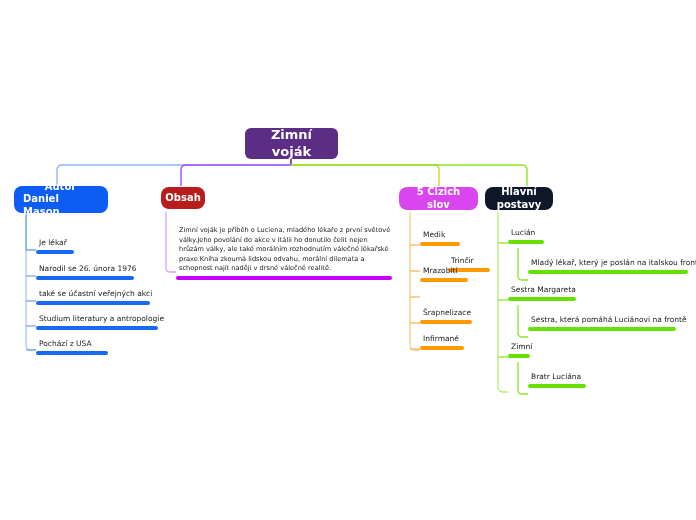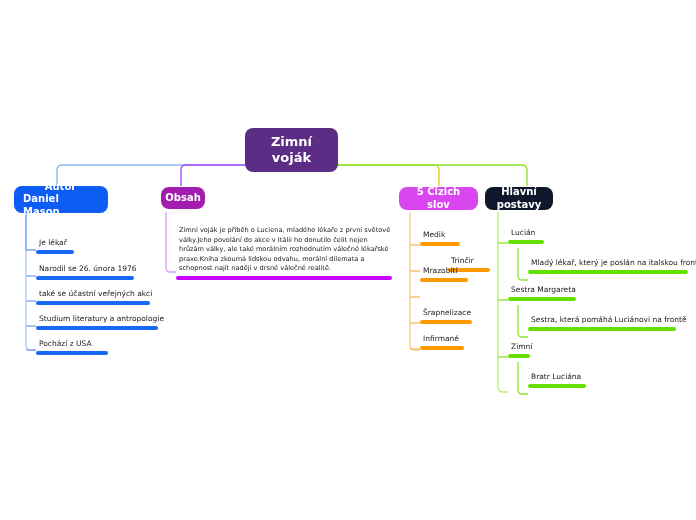--- a/index.html
+++ b/index.html
@@ -70,21 +70,21 @@
     <path d="M498,212 L498,387 Q498,392 503,392 L508,392" stroke="#b6ef70" stroke-width="1.3" fill="none"></path>
     <path d="M498,243 L508,243" stroke="#8ae52b" stroke-width="1.3" fill="none"></path>
     <path d="M498,300 L508,300" stroke="#8ae52b" stroke-width="1.3" fill="none"></path>
     <path d="M498,357 L508,357" stroke="#8ae52b" stroke-width="1.3" fill="none"></path>
 
     <path d="M518,248 L518,276 Q518,280 522,280 L528,280" stroke="#8ae52b" stroke-width="1.3" fill="none"></path>
     <path d="M518,305 L518,333 Q518,337 522,337 L528,337" stroke="#8ae52b" stroke-width="1.3" fill="none"></path>
     <path d="M518,362 L518,390 Q518,394 522,394 L528,394" stroke="#8ae52b" stroke-width="1.3" fill="none"></path>
   </svg>
 
-  <div class="node node-root" style="left:245px;top:128px;width:93px;height:44px;background:#5b2d84;">
+  <div class="node node-root" style="left:245px;top:128px;width:93px;height:31px;background:#5b2d84;border-radius:6px;">
     <span>Zimní voják</span>
   </div>
 
   <div class="node node-branch" style="left:14px;top:186px;width:94px;height:27px;background:#0d5df5;flex-direction:column;align-items:center;justify-content:center;padding-left:9px;text-align:left;">
     <span>Autor</span>
     <span>Daniel Mason</span>
   </div>
 
   <div class="leaf" style="left:36px;top:238px;">
     <div class="leaf-text">Je lékař</div>
@@ -100,21 +100,21 @@
   </div>
   <div class="leaf" style="left:36px;top:314px;">
     <div class="leaf-text">Studium literatury a antropologie</div>
     <div class="leaf-bar" style="width:122px;background:#1668f5;"></div>
   </div>
   <div class="leaf" style="left:36px;top:339px;">
     <div class="leaf-text">Pochází z USA</div>
     <div class="leaf-bar" style="width:72px;background:#1668f5;"></div>
   </div>
 
-  <div class="node node-branch" style="left:161px;top:187px;width:44px;height:22px;background:#a21caf;">
+  <div class="node node-branch" style="left:161px;top:187px;width:44px;height:22px;background:#b91c1c;">
     <span>Obsah</span>
   </div>
 
   <div class="para" style="left:176px;top:226px;">
     <div class="para-text">Zimní voják je příběh o Luciena, mladého lékaře z první světové války.Jeho povolání do akce v Itálii ho donutilo čelit nejen hrůzám války, ale také morálním rozhodnutím válečné lékařské praxe.Kniha zkoumá lidskou odvahu, morální dilemata a schopnost najít naději v drsné válečné realitě.</div>
     <div class="para-bar" style="background:#c800ff;"></div>
   </div>
 
   <div class="node node-branch" style="left:399px;top:187px;width:79px;height:23px;background:#d946ef;">
     <span>5 Cizich slov</span>

